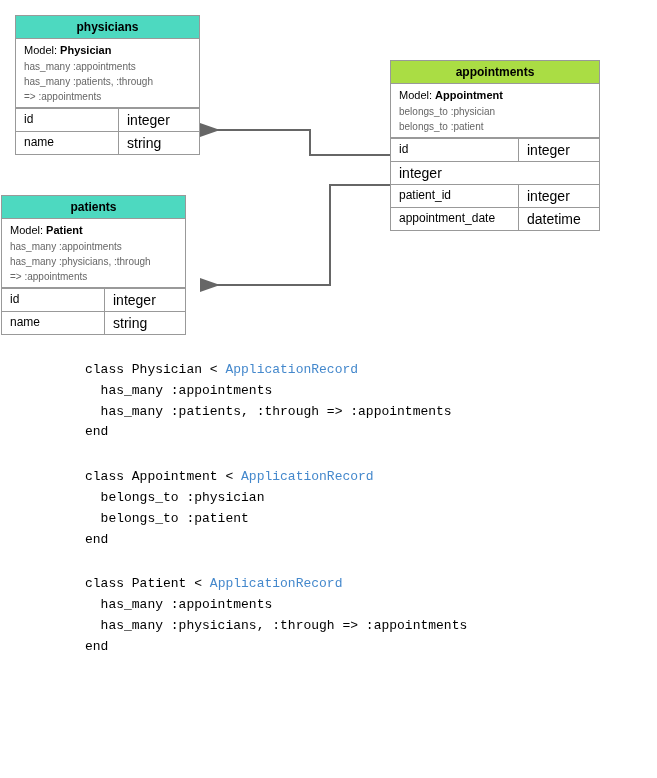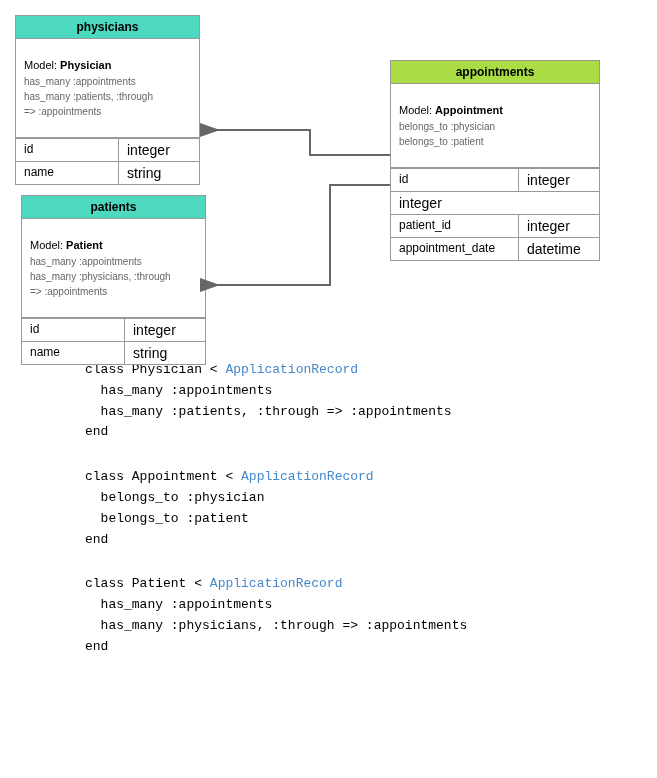--- a/index.html
+++ b/index.html
@@ -27,21 +27,21 @@
     }
 
     .entity-header {
       text-align: center;
       font-weight: bold;
       font-size: 12px;
       padding: 4px 8px;
     }
 
     .entity-info {
-      padding: 18px 8px;
+      padding: 3px 8px;
       font-size: 11px;
       color: #444;
       border-bottom: 1px solid #999;
       line-height: 1.5;
     }
 
     .entity-info .model-label {
       font-size: 11px;
       color: #000;
     }
@@ -79,21 +79,21 @@
       top: 15px;
       width: 185px;
     }
     #physicians .entity-header {
       background: #4dd9c0;
       border-bottom: 1px solid #999;
     }
 
     
     #patients {
-      left: 21px;
+      left: 1px;
       top: 195px;
       width: 185px;
     }
     #patients .entity-header {
       background: #4dd9c0;
       border-bottom: 1px solid #999;
     }
 
     
     #appointments {

